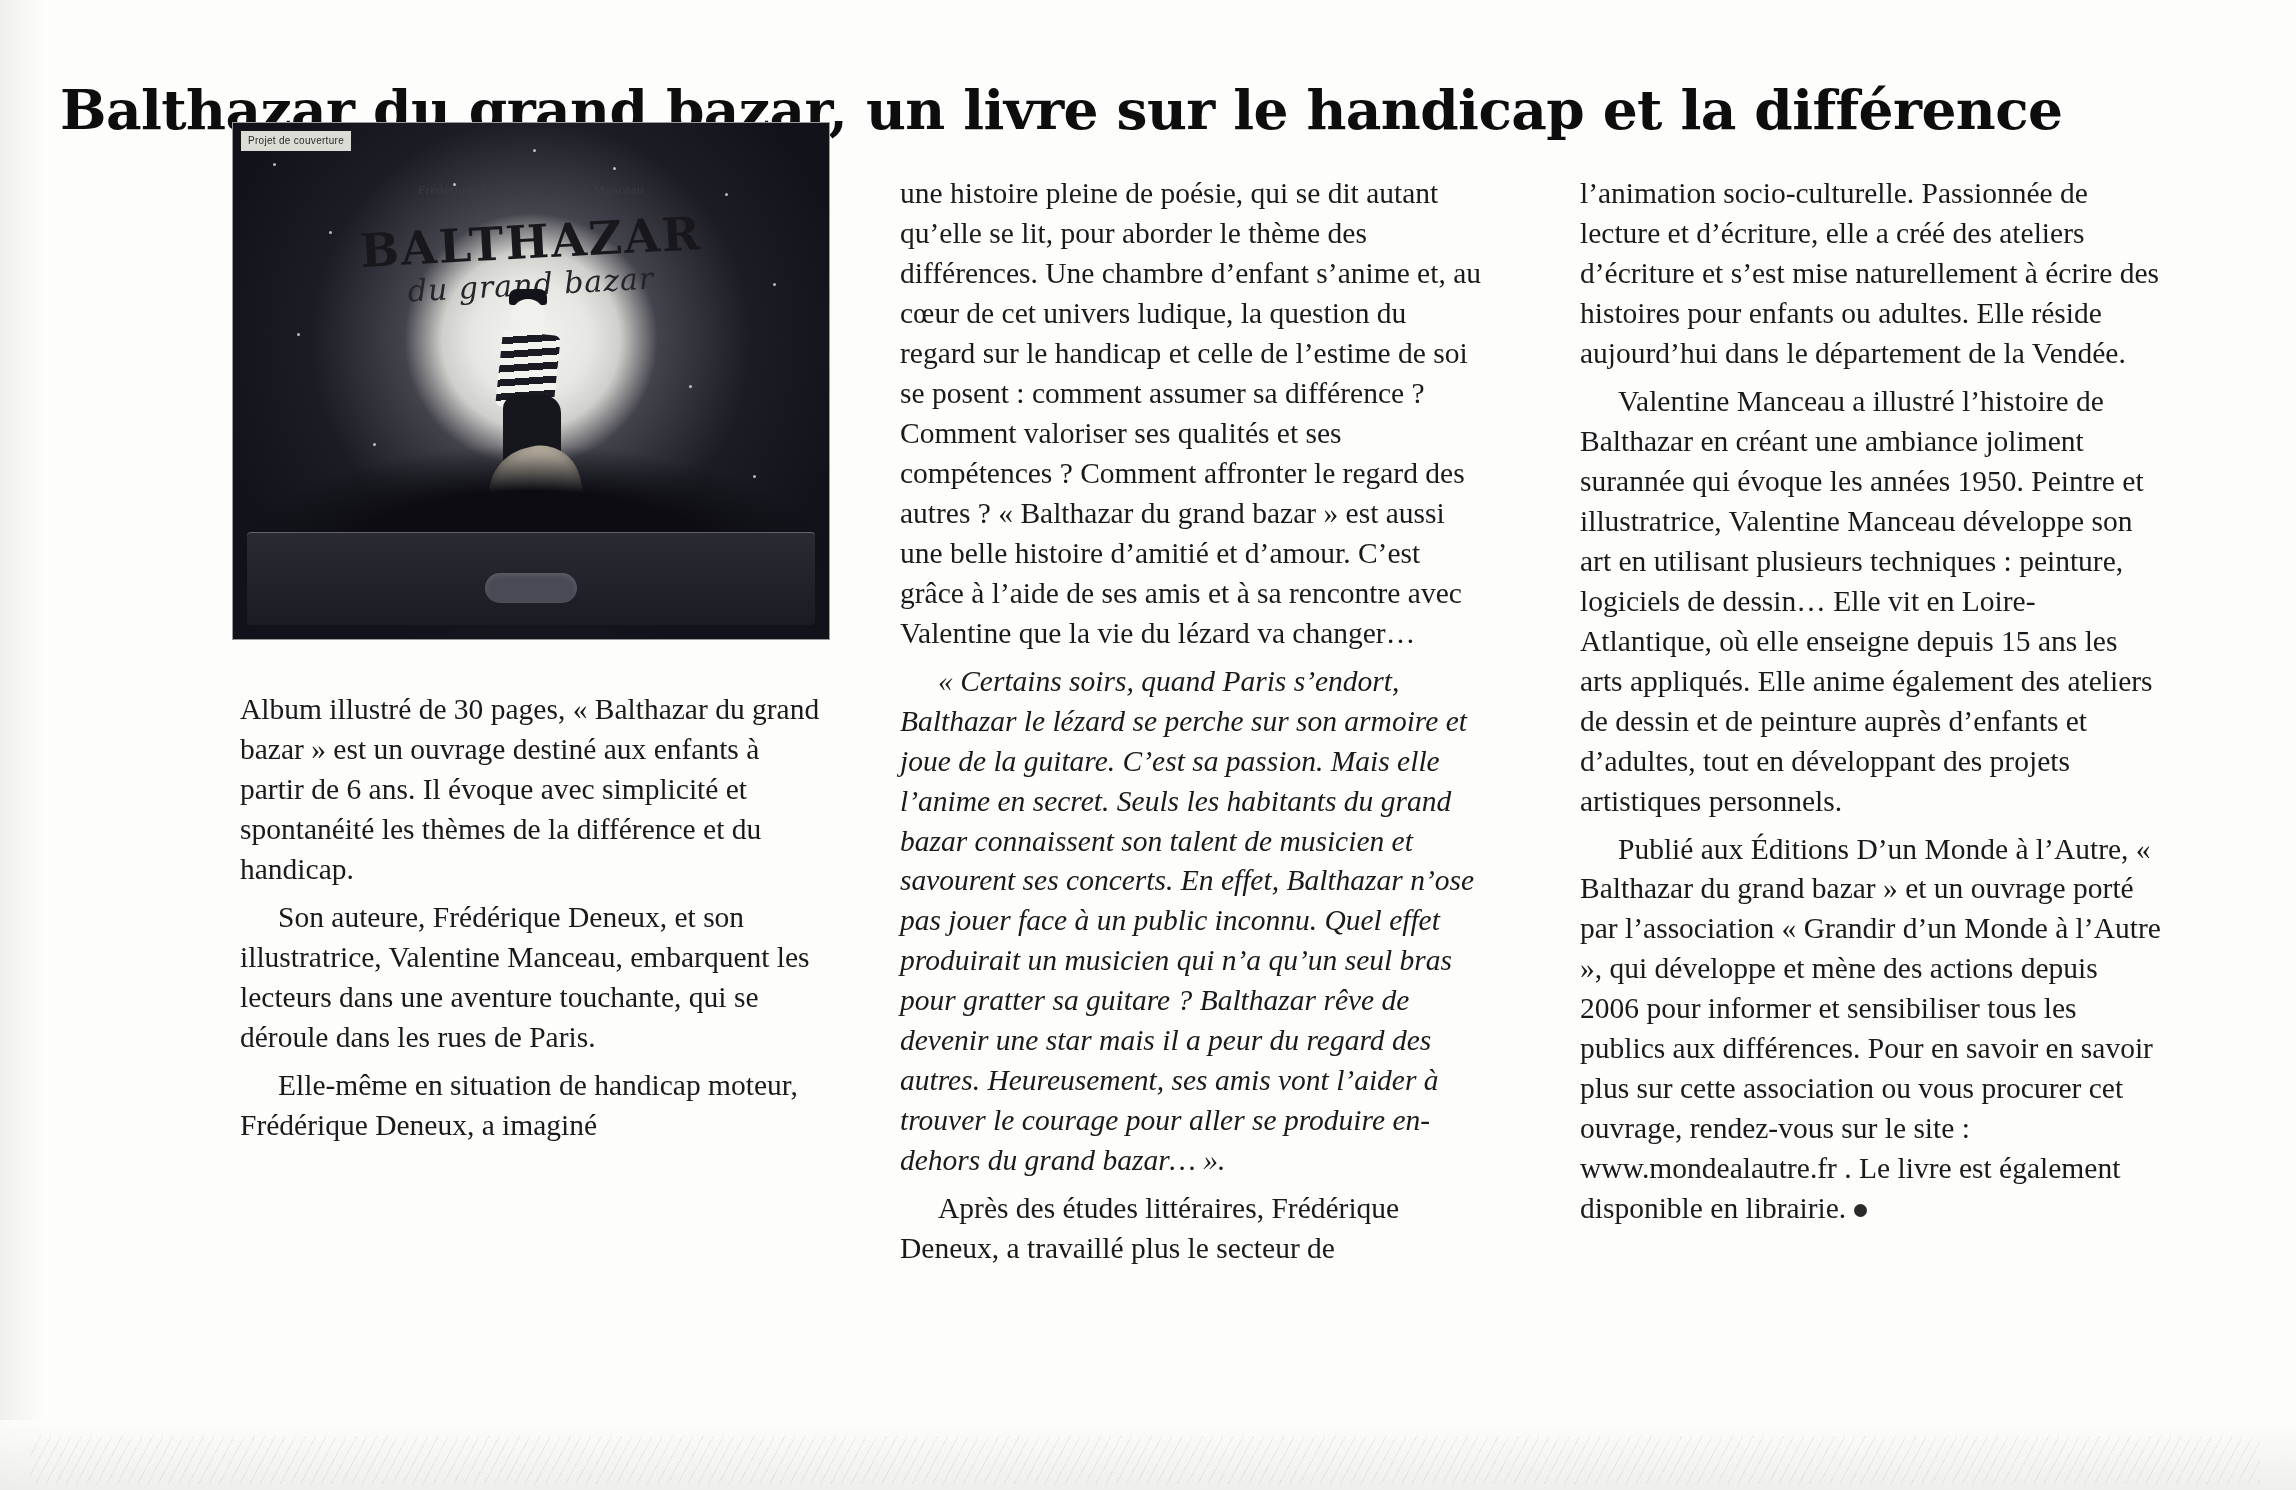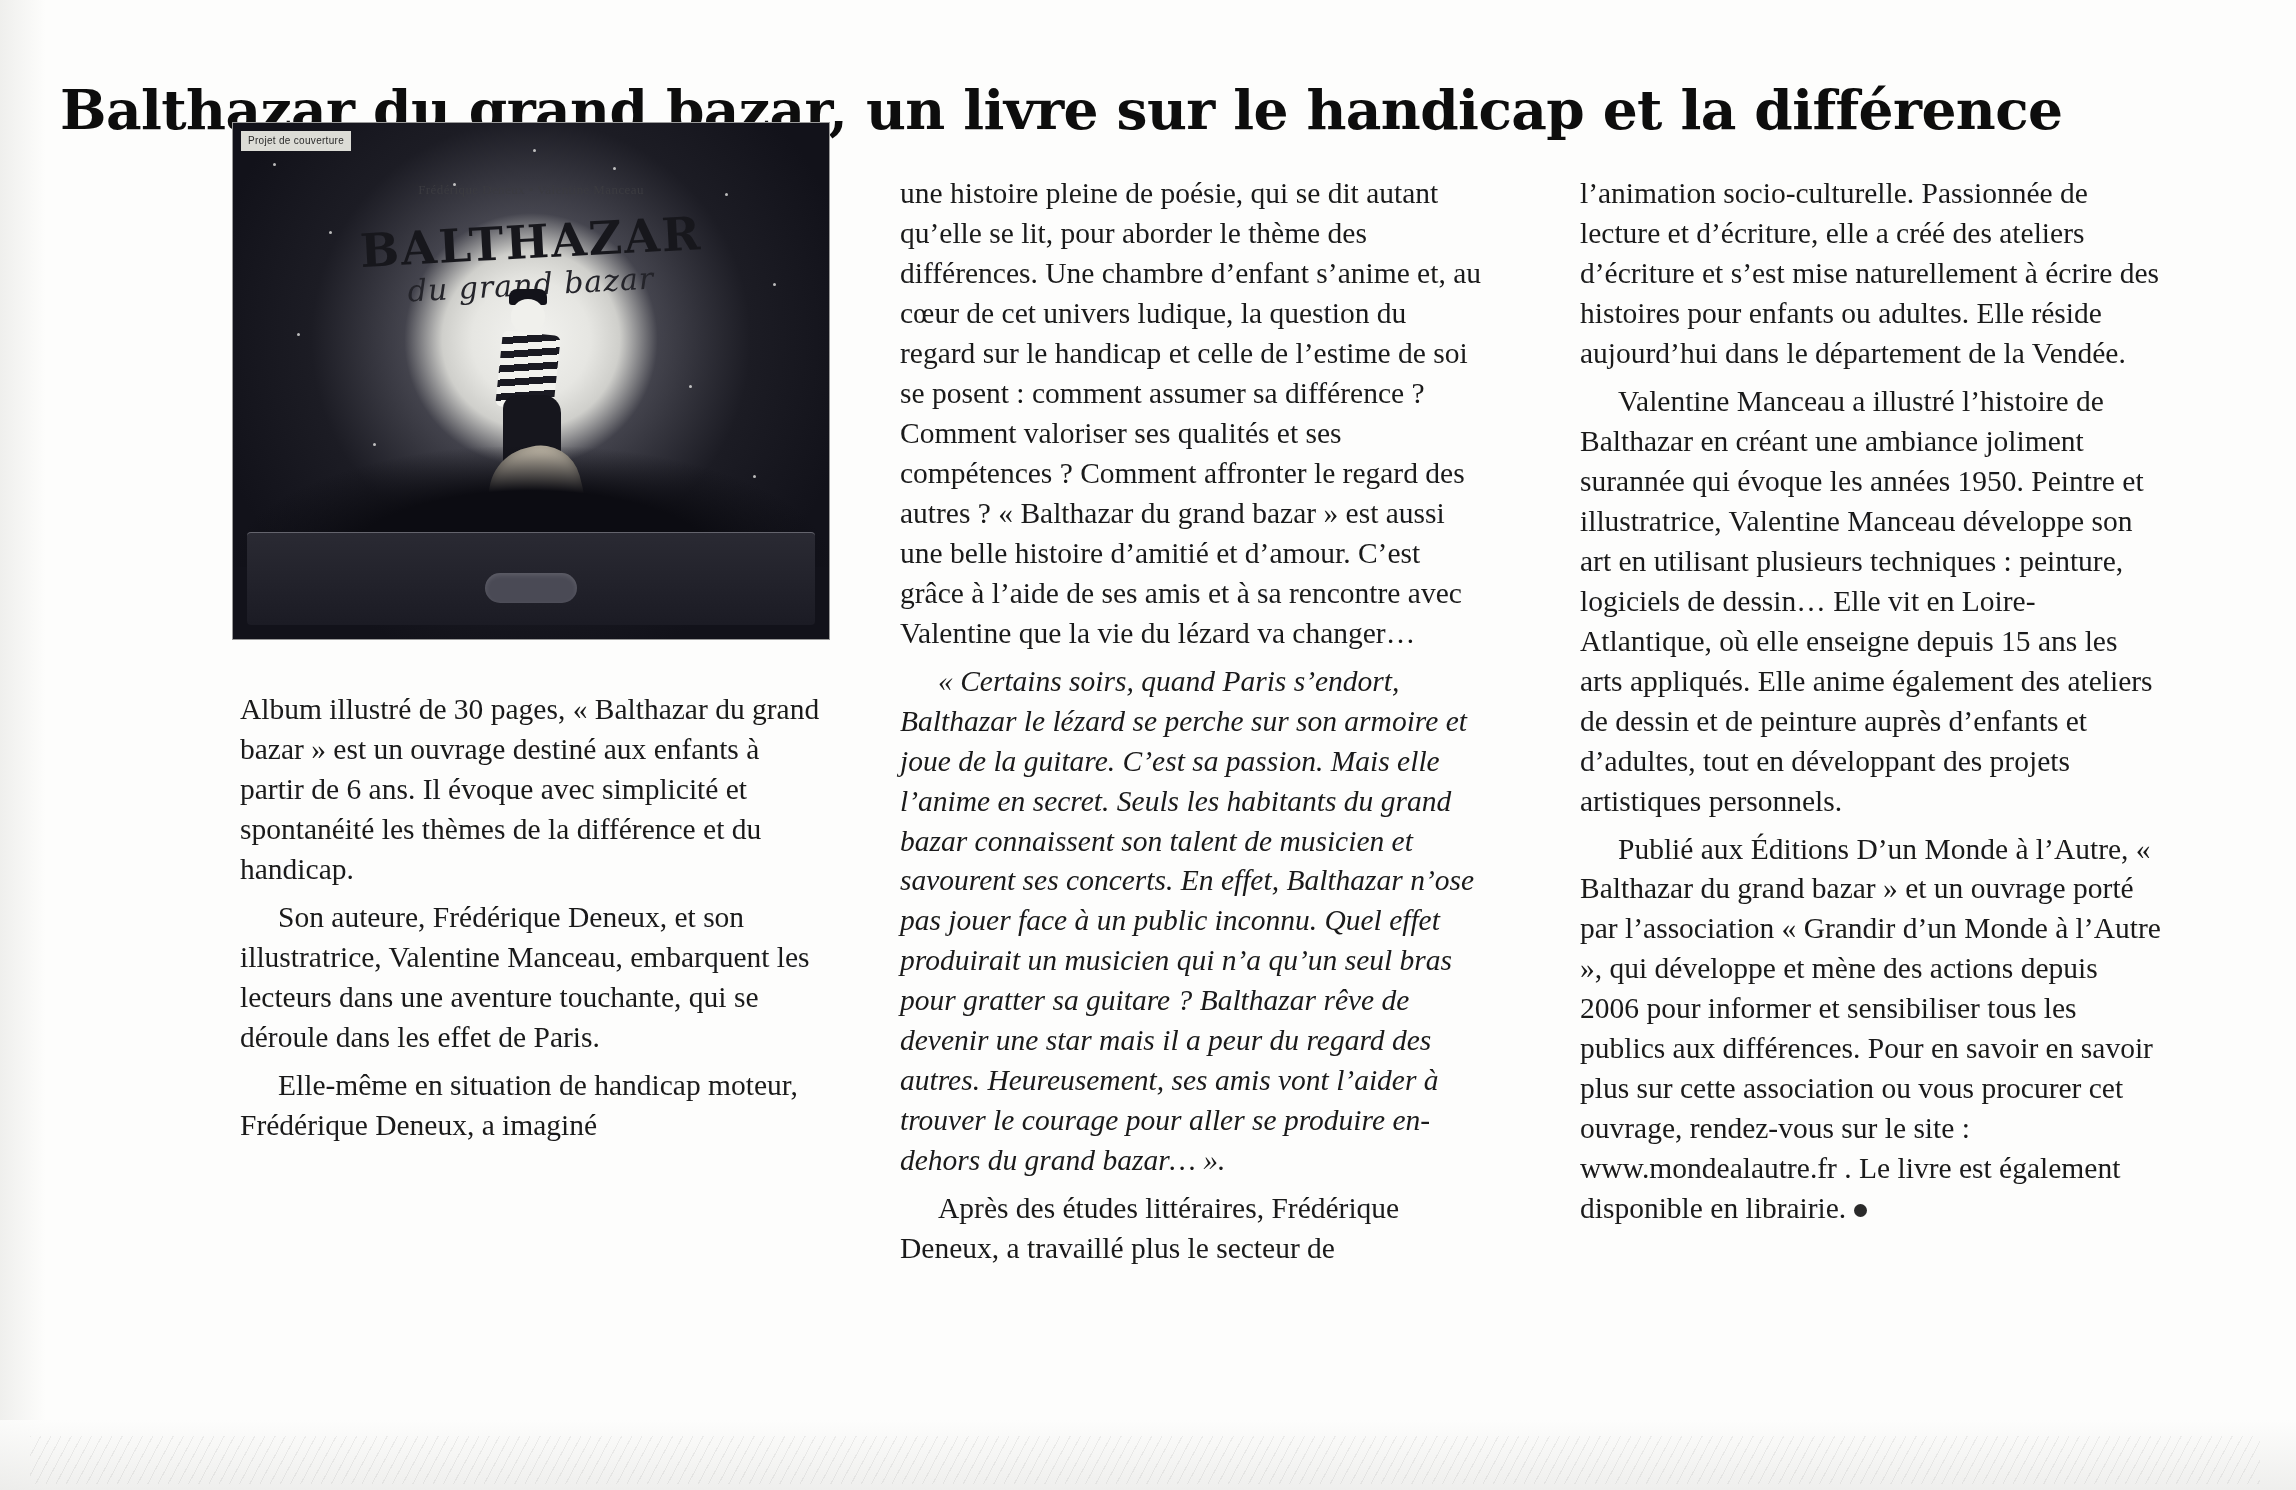--- a/index.html
+++ b/index.html
@@ -310,21 +310,21 @@
 
           <div class="cover-ground"></div>
           <div class="cover-shelf"></div>
           <div class="cover-knob"></div>
         </div>
       </div>
 
       <div style="height:516px;"></div>
 
       <p>Album illustré de 30 pages, « Balthazar du grand bazar » est un ouvrage destiné aux enfants à partir de 6 ans. Il évoque avec simplicité et spontanéité les thèmes de la différence et du handicap.</p>
-      <p class="indent">Son auteure, Frédérique Deneux, et son illustratrice, Valentine Manceau, embarquent les lecteurs dans une aventure touchante, qui se déroule dans les effet de Paris.</p>
+      <p class="indent">Son auteure, Frédérique Deneux, et son illustratrice, Valentine Manceau, embarquent les lecteurs dans une aventure touchante, qui se déroule dans les rues de Paris.</p>
       <p class="indent">Elle-même en situation de handicap moteur, Frédérique Deneux, a imaginé</p>
     </div>
 
     <div class="col col2">
       <p>une histoire pleine de poésie, qui se dit autant qu’elle se lit, pour aborder le thème des différences. Une chambre d’enfant s’anime et, au cœur de cet univers ludique, la question du regard sur le handicap et celle de l’estime de soi se posent : comment assumer sa différence ? Comment valoriser ses qualités et ses compétences ? Comment affronter le regard des autres ? « Balthazar du grand bazar » est aussi une belle histoire d’amitié et d’amour. C’est grâce à l’aide de ses amis et à sa rencontre avec Valentine que la vie du lézard va changer…</p>
       <p class="indent ital">« Certains soirs, quand Paris s’endort, Balthazar le lézard se perche sur son armoire et joue de la guitare. C’est sa passion. Mais elle l’anime en secret. Seuls les habitants du grand bazar connaissent son talent de musicien et savourent ses concerts. En effet, Balthazar n’ose pas jouer face à un public inconnu. Quel effet produirait un musicien qui n’a qu’un seul bras pour gratter sa guitare ? Balthazar rêve de devenir une star mais il a peur du regard des autres. Heureusement, ses amis vont l’aider à trouver le courage pour aller se produire en-dehors du grand bazar… ».</p>
       <p class="indent">Après des études littéraires, Frédérique Deneux, a travaillé plus le secteur de</p>
     </div>
 
     <div class="col col3">

